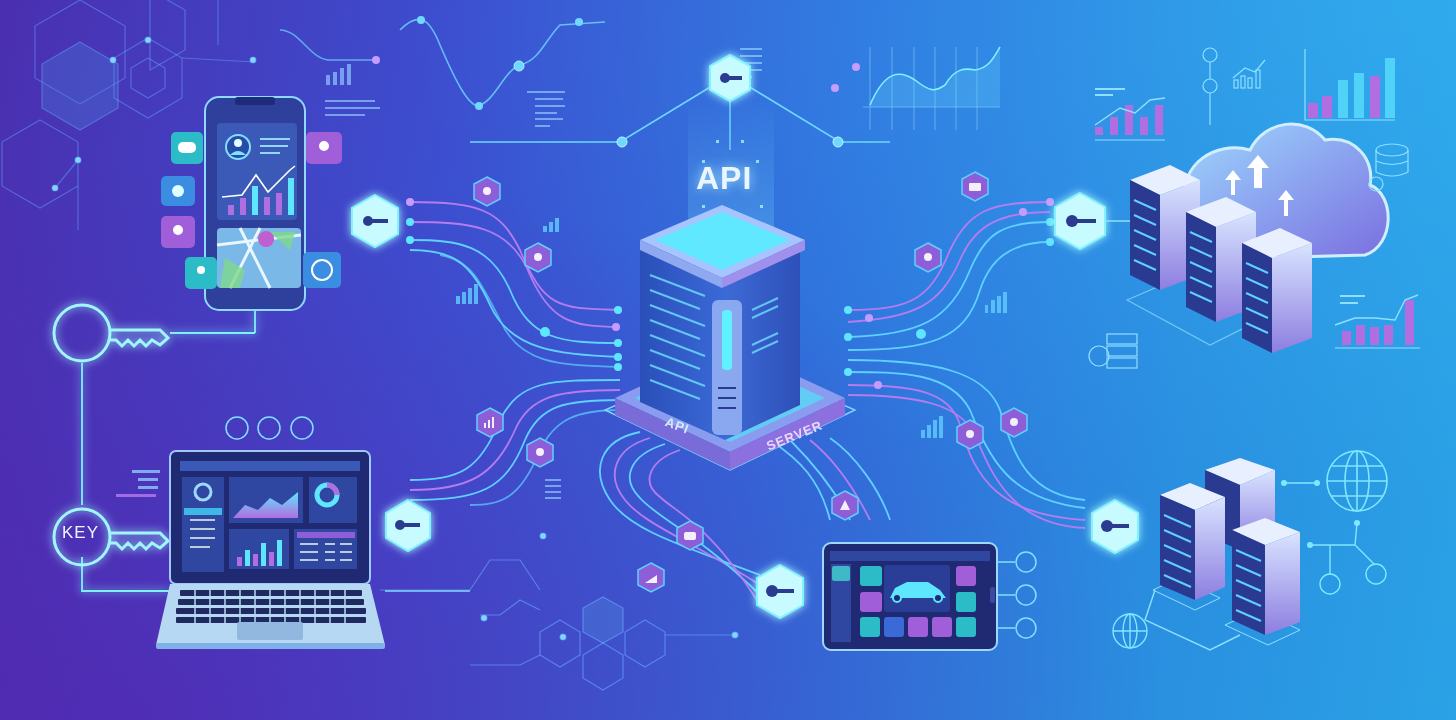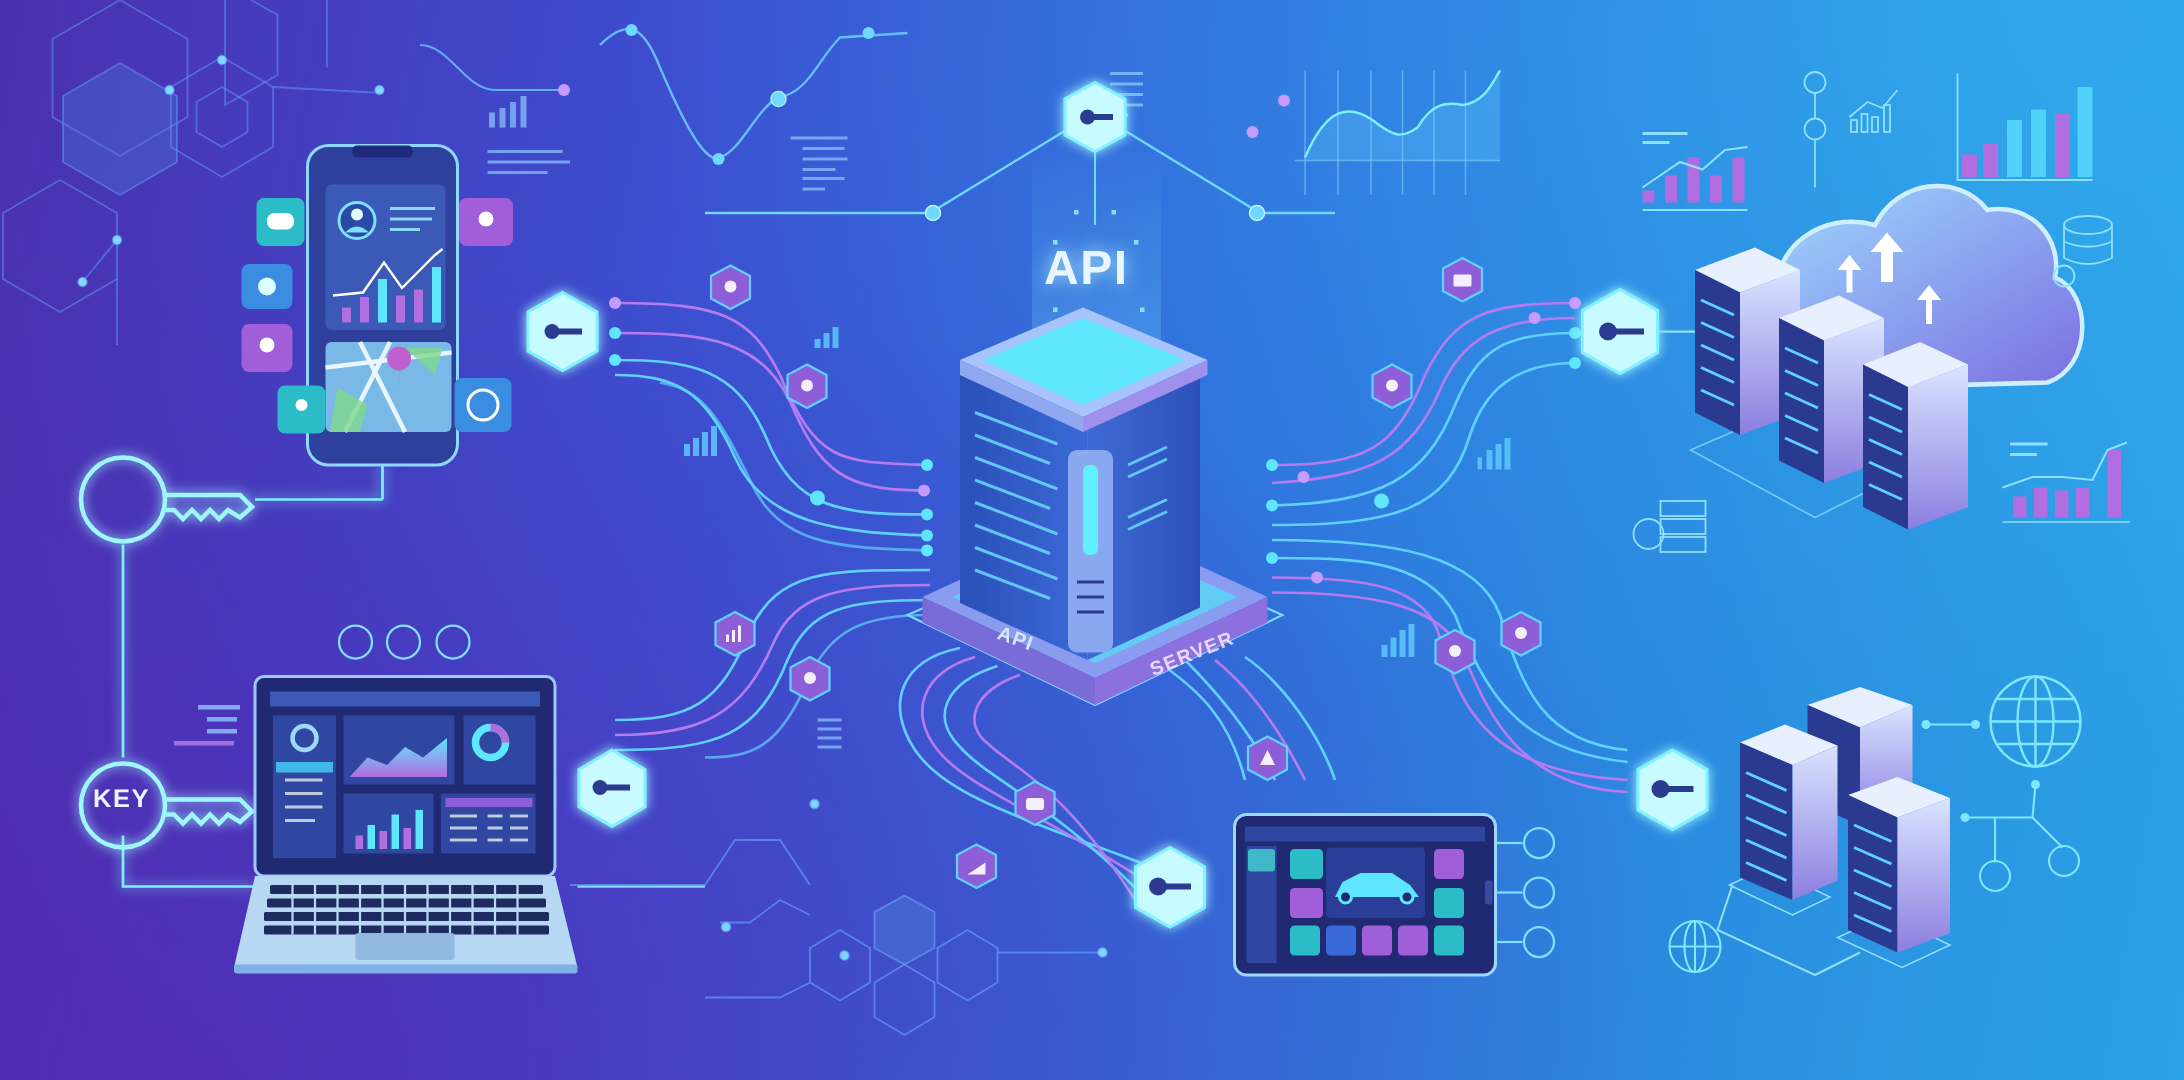--- a/index.html
+++ b/index.html
@@ -3,21 +3,21 @@
 <meta charset="utf-8">
 <style>
   html,body{margin:0;padding:0;}
   body{width:1456px;height:720px;overflow:hidden;position:relative;
     background:linear-gradient(100deg,#4a2fb0 0%,#3c4fd0 30%,#2f6fdc 55%,#2a8fe0 80%,#2aa2e6 100%);
     font-family:"Liberation Sans",sans-serif;}
   .bgshade{position:absolute;inset:0;background:radial-gradient(ellipse at 10% 100%,rgba(90,30,170,.55),transparent 55%),radial-gradient(ellipse at 95% 0%,rgba(60,200,255,.35),transparent 50%);}
   svg.layer{position:absolute;left:0;top:0;}
   .api-title{position:absolute;left:696px;top:160px;color:#eaf6ff;font-weight:bold;font-size:32px;letter-spacing:1px;text-shadow:0 0 12px rgba(180,240,255,.9);}
   .plat-label{position:absolute;color:#d6e8ff;font-size:13px;font-weight:bold;letter-spacing:1px;}
-  .key-text{position:absolute;left:62px;top:523px;color:#eaf6ff;font-weight:bold;font-size:17px;letter-spacing:1px;}
+  .key-text{position:absolute;left:62px;top:523px;color:#eaf6ff;font-weight:normal;font-size:17px;letter-spacing:1px;}
 </style>
 </head>
 <body>
 
 <div class="bgshade"></div>
 
 <svg class="layer" width="1456" height="720" viewBox="0 0 1456 720">
   <defs>
     <filter id="glow" x="-50%" y="-50%" width="200%" height="200%">
         <feGaussianBlur stdDeviation="4" result="b"></feGaussianBlur>

